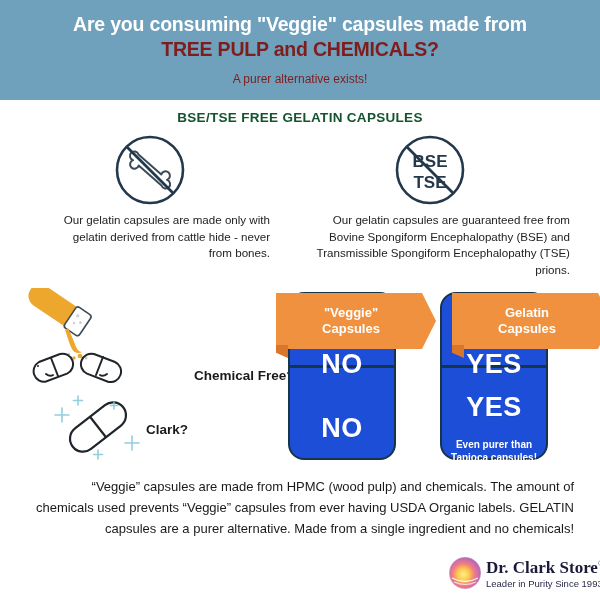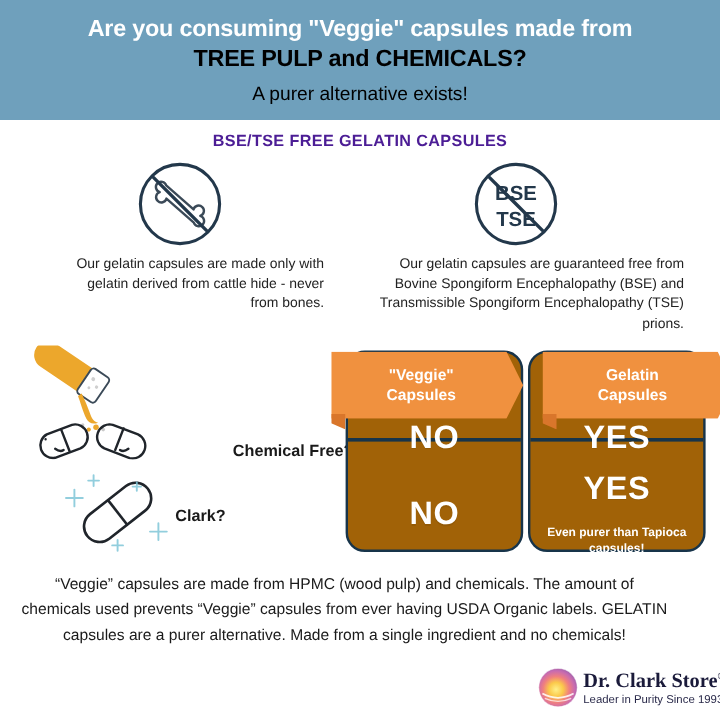--- a/index.html
+++ b/index.html
@@ -17,48 +17,48 @@
     position:absolute; left:0; top:0; width:600px; height:100px;
     background:#6FA0BC;
     display:flex; flex-direction:column; align-items:center; justify-content:center;
     padding-top:2px;
   }
   .header-line1 {
     color:#ffffff; font-weight:bold; font-size:19.5px; line-height:25px;
     text-align:center; letter-spacing:-0.2px;
   }
   .header-line2 {
-    color:#000000; font-weight:bold; font-size:19.5px; line-height:25px;
+    color:#7f1d1d; font-weight:bold; font-size:19.5px; line-height:25px;
     text-align:center; letter-spacing:-0.2px;
   }
   .header-sub {
-    color:#000000; font-size:16px; line-height:22px; text-align:center;
+    color:#7f1d1d; font-size:12px; line-height:22px; text-align:center;
     margin-top:6px; font-weight:400;
   }
 
   
   .section-title {
     position:absolute; left:0; top:110px; width:600px;
     text-align:center; font-size:13.5px; font-weight:bold;
-    color:#4c1d95; letter-spacing:0.3px;
+    color:#14532d; letter-spacing:0.3px;
   }
 
   
   .icon-bone { position:absolute; left:113px; top:133px; width:74px; height:74px; }
   .icon-bse  { position:absolute; left:393px; top:133px; width:74px; height:74px; }
 
   .blurb {
     position:absolute; text-align:right; font-size:11.6px; line-height:16.5px;
     color:#222; 
   }
   .blurb-left  { left:50px;  top:212px; width:220px; }
   .blurb-right { left:300px; top:212px; width:270px; }
   .card {
-    position:absolute; top:292px; width:148px; height:168px;
-    background:#a16207; border:2.5px solid #17344A; border-radius:16px;
+    position:absolute; top:292px; width:108px; height:168px;
+    background:#1d4ed8; border:2.5px solid #17344A; border-radius:16px;
   }
   .card-veggie  { left:288px; }
   .card-gelatin { left:440px; }
 
   .divider {
     position:absolute; left:0; width:100%; height:2.5px; background:#17344A;
     top:71px;
   }
 
   .cell {
@@ -106,22 +106,22 @@
     position:absolute; font-size:13.5px; font-weight:bold; color:#1a1a1a;
   }
   .q-chem { left:146px; top:368px;margin-left:48px; }
   .q-pure { left:146px; top:422px; }
 
   .icon-tube    { position:absolute; left:22px;  top:288px; width:120px; height:95px; }
   .icon-capsule { position:absolute; left:48px;  top:392px; width:100px; height:70px; }
 
   
   .footer-para {
-    position:absolute; left:17px; top:476px; width:540px;
-    text-align:center; font-size:13px; line-height:21px; color:#1a1a1a;
+    position:absolute; left:34px; top:476px; width:540px;
+    text-align:right; font-size:13px; line-height:21px; color:#1a1a1a;
   }
 
   
   .logo { position:absolute; left:448px; top:554px; width:145px; height:40px; }
   .logo-mark { position:absolute; left:0; top:2px; width:34px; height:34px; }
   .logo-text { position:absolute; left:38px; top:0px; }
   .logo-name {
     font-family:"Liberation Serif", serif; font-weight:bold; font-size:17px;
     color:#1a1a3a; line-height:20px; white-space:nowrap;
   }

